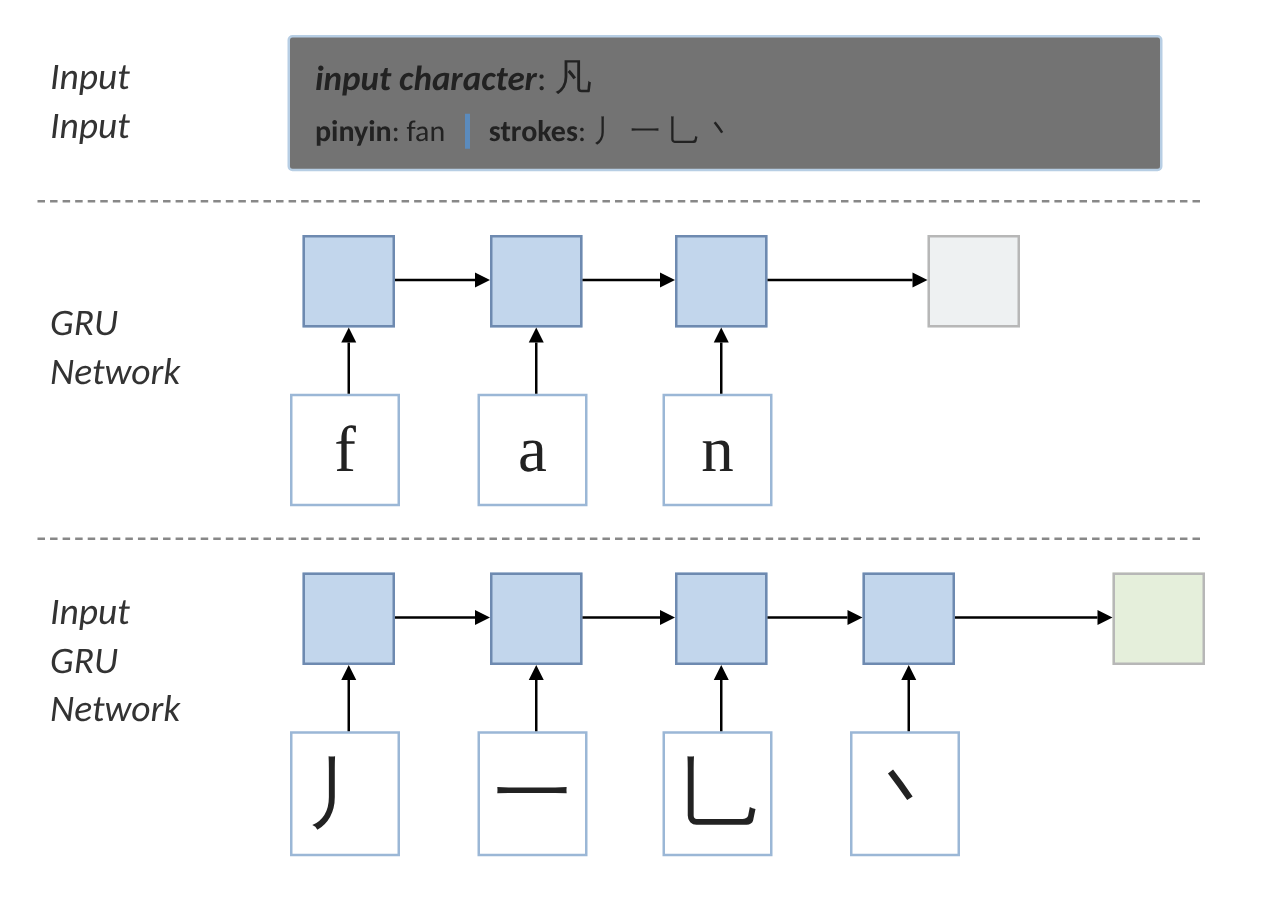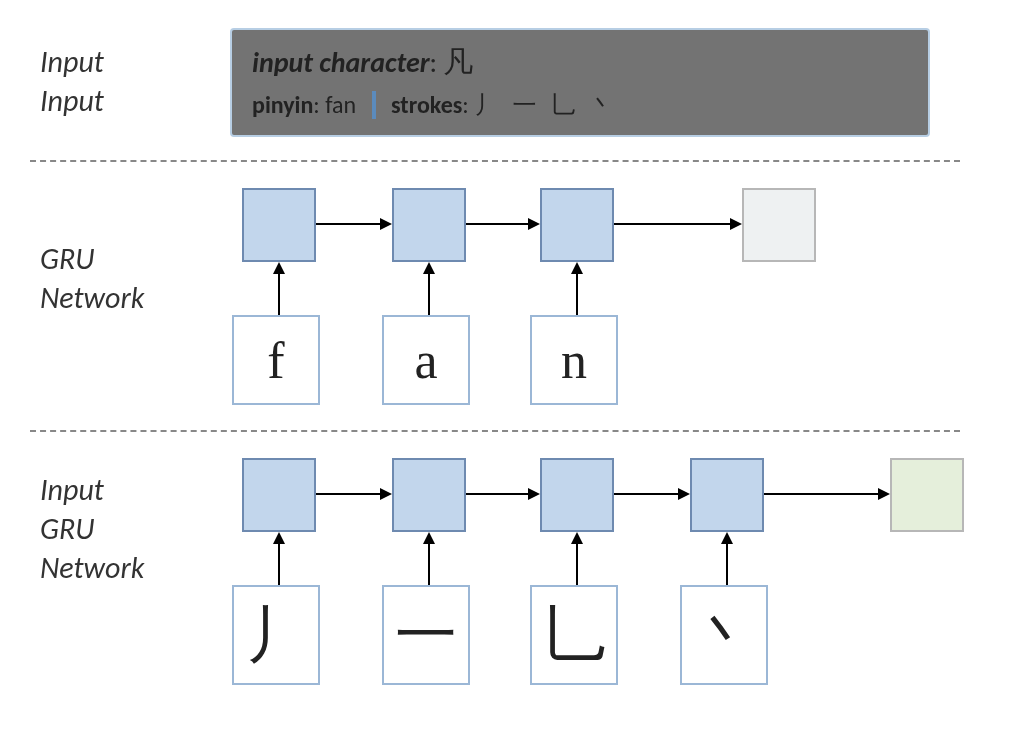--- a/index.html
+++ b/index.html
@@ -109,21 +109,21 @@
   </div>
 
   <div class="input-card" style="left:230px; top:28px; width:700px;">
     <div class="line1">
       <span class="lbl">input character</span><span>: </span>
       <span style="font-family:'Songti SC','SimSun',serif;font-size:30px;">凡</span>
     </div>
     <div class="line2">
       <span class="lbl">pinyin</span><span>: </span><span>fan</span>
       <span class="sep"></span>
-      <span class="lbl">strokes</span><span>: </span><span style="font-family:Liberation Mono, monospace;">丿 一 乚 丶</span>
+      <span class="lbl">strokes</span><span>: </span><span style="font-family:Liberation Serif, serif;">丿 一 乚 丶</span>
     </div>
   </div>
 
   <div class="dash" style="left:30px; top:160px; width:930px;"></div>
   <div class="dash" style="left:30px; top:430px; width:930px;"></div>
 
   <div class="section-label" style="left:40px; top:200px;">
     <br>
     <span>GRU</span><br>
     <span>Network</span>

